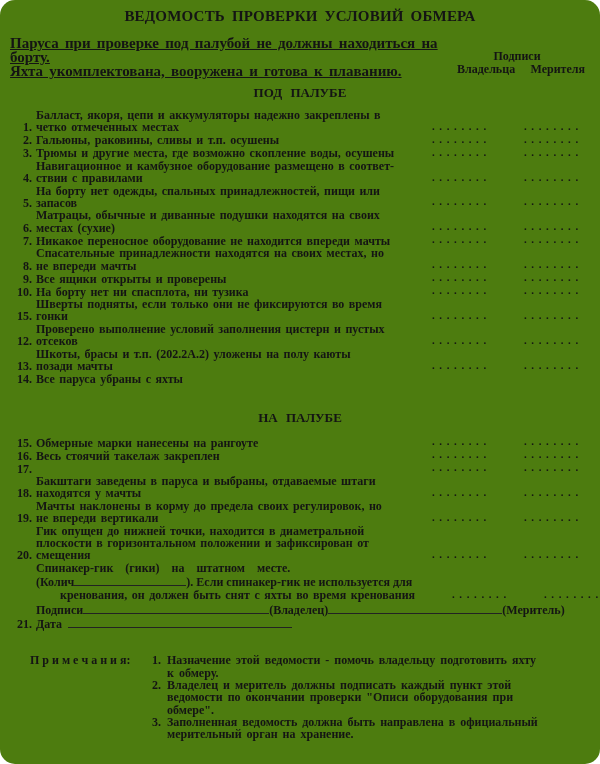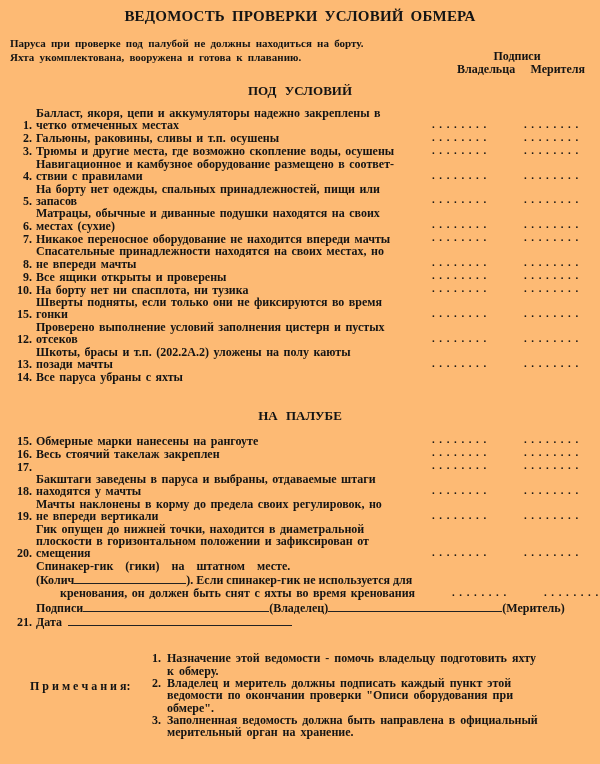--- a/index.html
+++ b/index.html
@@ -1,30 +1,31 @@
 <!DOCTYPE html>
 <html><head>
 <meta charset="utf-8">
 <style>
   html,body { margin:0; padding:0; background:#ffffff; }
   .page {
     position:relative;
     width:600px; height:764px;
     box-sizing:border-box;
     padding:8px 10px 0 10px;
-    background:#fdba74;
+    background:#4d7c0f;
     color:#141414;
     font-family:"Liberation Serif", serif;
     font-weight:bold;
     overflow:hidden;
+    border-radius:15px;
   }
   .title { text-align:center; font-size:15px; line-height:17px; word-spacing:3px; letter-spacing:0.2px; }
 
   .intro-row { display:flex; margin-top:11px; }
-  .intro { flex:none; width:440px; font-size:11px; line-height:14px; white-space:pre-line; word-spacing:2.5px; }
+  .intro { flex:none; width:440px; font-size:15px; line-height:14px; white-space:pre-line; word-spacing:2.5px;text-decoration:underline; }
   .sig-header { flex:1; margin-top:14px; font-size:12px; line-height:13px; }
   .sig-header-title { text-align:center; padding-right:6px; }
   .sig-header-cols { display:flex; justify-content:space-between; padding:0 5px 0 7px; }
 
   .section-heading { text-align:center; font-size:13px; line-height:14px; word-spacing:5px; }
   .h-under { margin:8px 0 9px 0; }
   .h-on { margin:26px 0 11px 0; }
 
   .item { display:flex; align-items:flex-end; font-size:12px; line-height:12.4px; }
   .num { flex:none; width:26px; box-sizing:border-box; padding-right:4px; text-align:right; }
@@ -37,21 +38,21 @@
   .blank { display:inline-block; height:11px; border-bottom:1px solid #222222; }
   .b-kolich { width:112px; }
   .l3row { display:flex; align-items:flex-end; }
   .l3 { flex:none; width:392px; word-spacing:1.5px;padding-left:24px; }
   .b-owner { width:186px; }
   .b-measurer { width:174px; }
   .dateline { }
   .b-date { width:224px; margin-left:6px; }
 
   .notes { display:flex; margin-top:24px; font-size:12px; line-height:12.3px; }
-  .notes-label { flex:none; width:142px; box-sizing:border-box; padding-left:20px;margin-top:28px; }
+  .notes-label { flex:none; width:142px; box-sizing:border-box; padding-left:20px; }
   .notes-list { flex:1; }
   .note { display:flex; }
   .note-num { flex:none; width:15px; }
   .note-text { flex:1; white-space:pre-line; word-spacing:2px; }
 </style>
 </head>
 <body>
 
 <div class="page">
 
@@ -62,21 +63,21 @@
 Яхта укомплектована, вооружена и готова к плаванию.</div>
     <div class="sig-header">
       <div class="sig-header-title">Подписи</div>
       <div class="sig-header-cols">
         <span>Владельца</span>
         <span>Мерителя</span>
       </div>
     </div>
   </div>
 
-  <div class="section-heading h-under">ПОД УСЛОВИЙ</div>
+  <div class="section-heading h-under">ПОД ПАЛУБЕ</div>
 
   <div class="item">
     <span class="num">1.</span>
     <div class="itext">Балласт, якоря, цепи и аккумуляторы надежно закреплены в
 четко отмеченных местах</div>
     <span class="sig">
         <span class="dots">........</span>
         <span class="dots">........</span>
       </span>
   </div>

